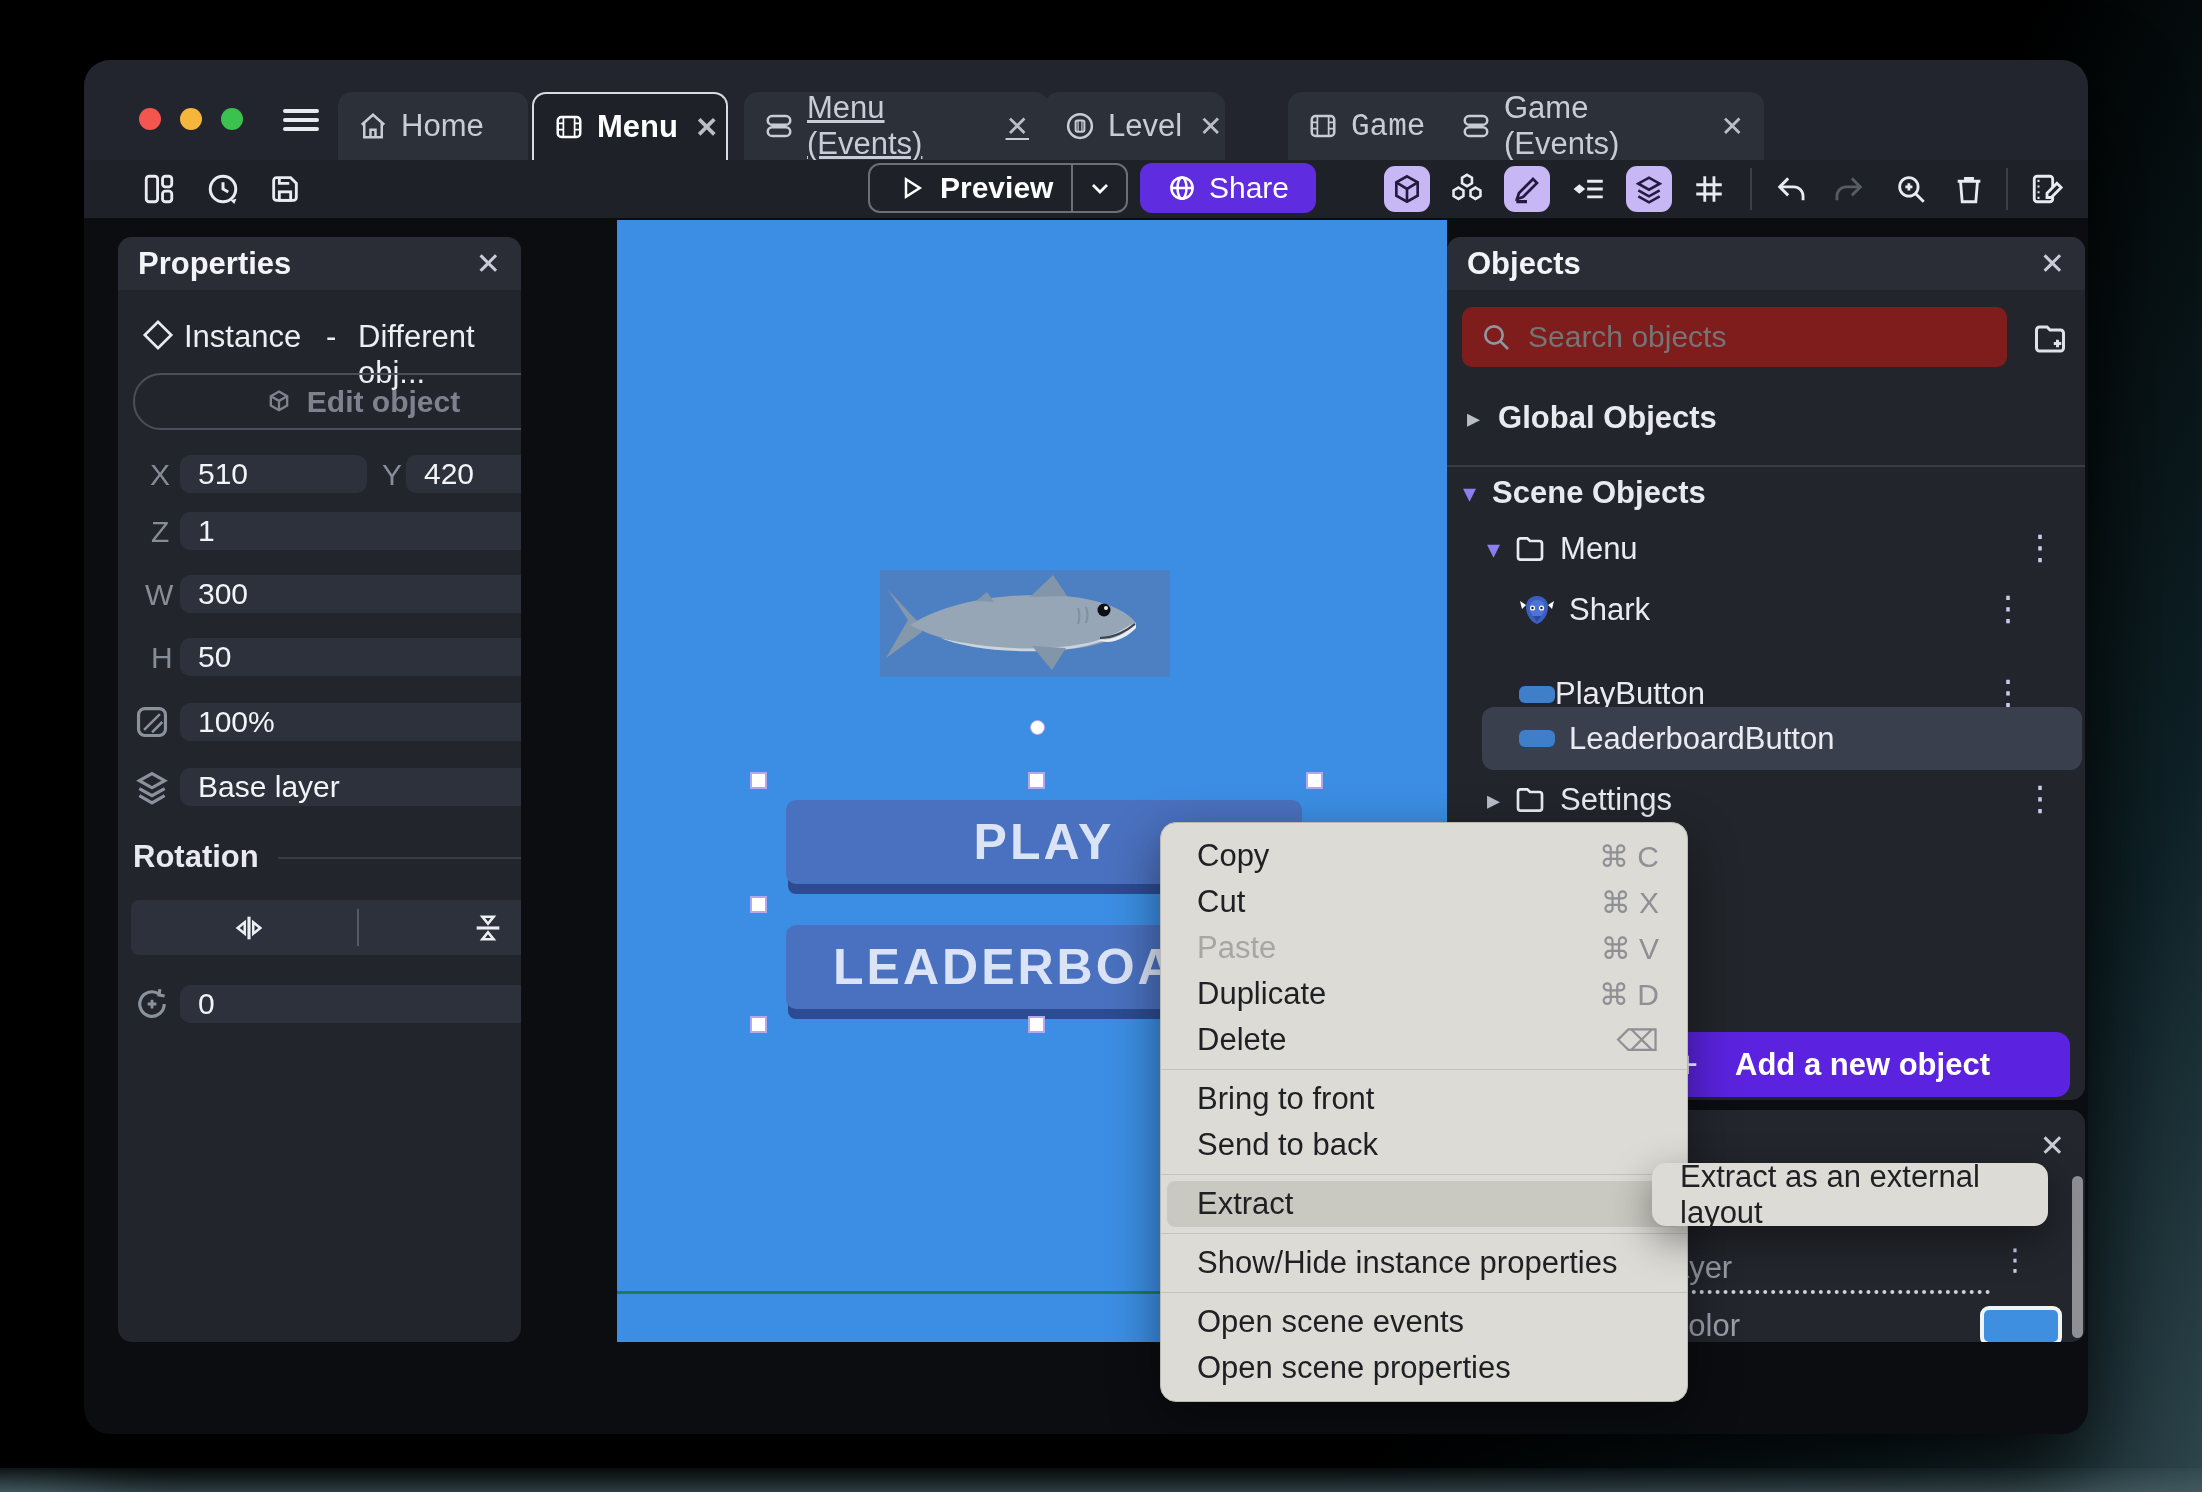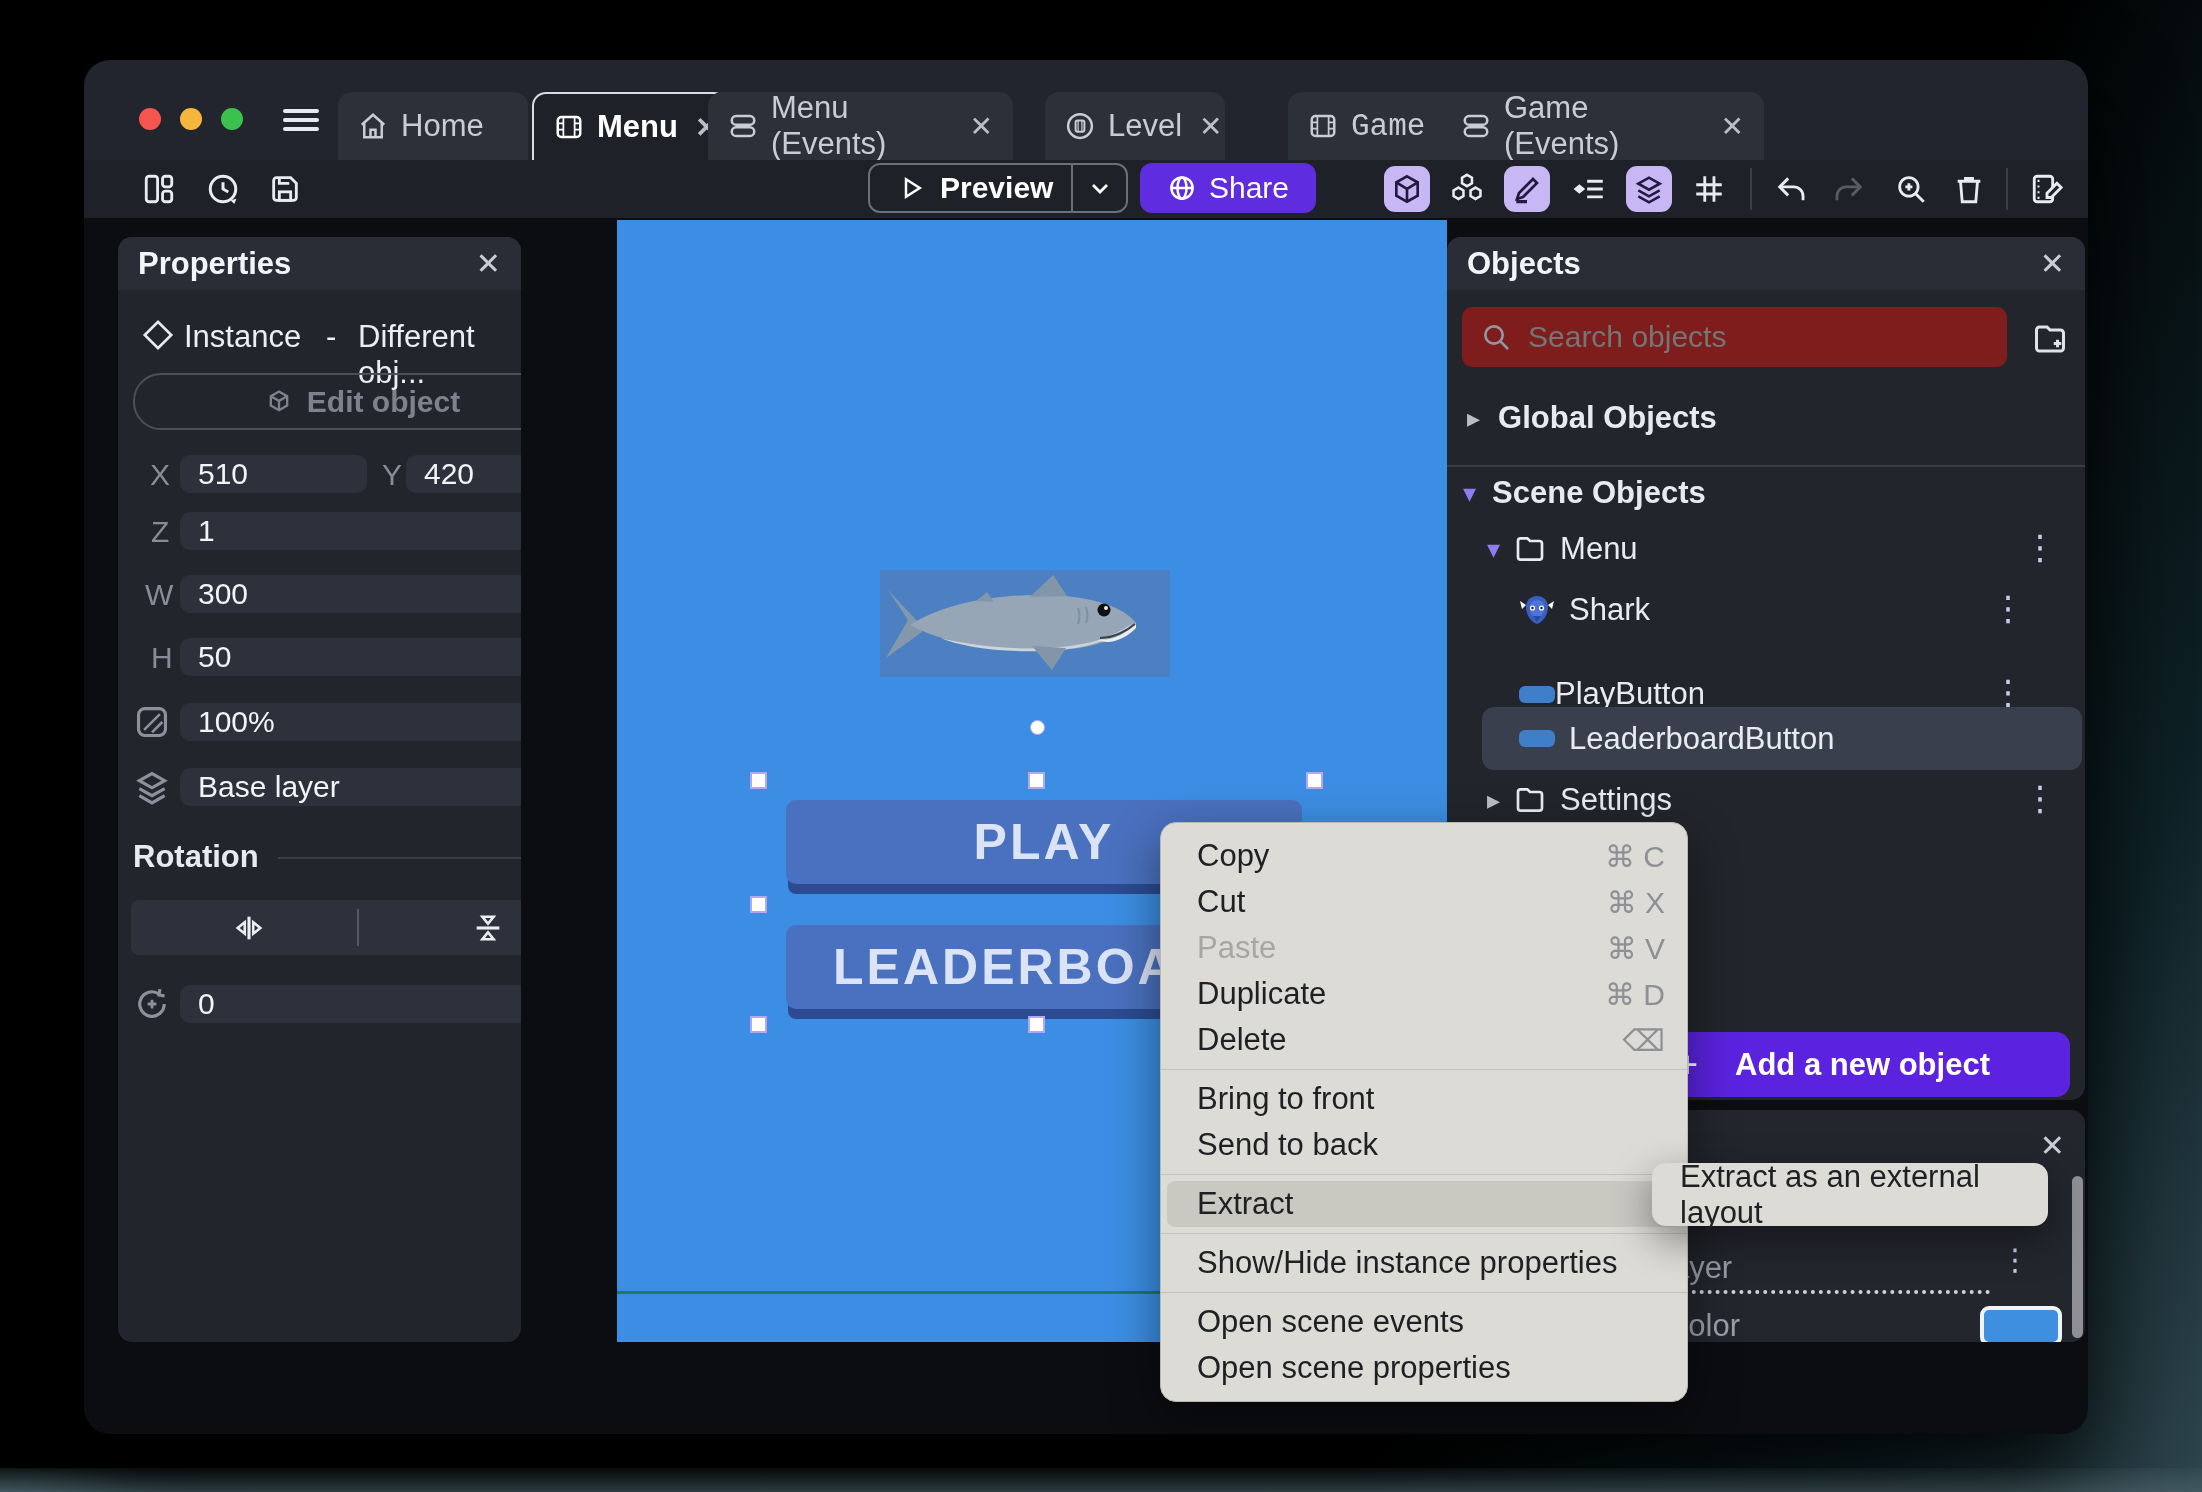--- a/index.html
+++ b/index.html
@@ -53,21 +53,21 @@
   .trow{display:flex;align-items:center;color:#e9ebf1;font-size:31px;}
   .tri{font-size:26px;color:#b9bec8;}
   .tri.purple{color:#8f7df0;}
   .kebab{color:#cfc8ee;font-size:34px;letter-spacing:0;}
   .addbtn{background:#5b23e0;border-radius:14px;color:#fff;font-size:31px;font-weight:bold;
           display:flex;align-items:center;justify-content:center;}
   
   #cmenu{left:1076px;top:762px;width:528px;background:#dcdbd6;border:1px solid #b9b8b3;border-radius:16px;
          box-shadow:0 18px 50px rgba(0,0,0,.45);padding:10px 0;box-sizing:border-box;z-index:20;}
   .cmi{height:46px;display:flex;align-items:center;justify-content:space-between;
-       padding:0 22px 0 36px;color:#1f2023;font-size:31px;}
+       padding:0 28px 0 36px;color:#1f2023;font-size:31px;}
   .cmi .sc{color:#8f9095;font-size:30px;}
   .cmi.disabled{color:#a6a7a3;}
   .cmi.hl{background:#c9c8c1;border-radius:8px;margin:0 6px;padding:0 16px 0 30px;}
   .cmdiv{height:1px;background:#c3c2bd;margin:6px 0;}
   #smenu{left:1568px;top:1103px;width:396px;background:#dcdbd6;border-radius:14px;
          box-shadow:0 14px 40px rgba(0,0,0,.4);padding:9px 10px;box-sizing:border-box;z-index:21;}
   .smi{height:45px;display:flex;align-items:center;padding-left:18px;font-size:31px;color:#1f2023;border-radius:8px;}
   .smi.sel{background:#3d86ea;color:#fff;}
   svg{display:block;}
 </style>
@@ -101,21 +101,21 @@
         <span>
             <svg width="30" height="30" viewBox="0 0 24 24" fill="none" stroke="currentColor" stroke-width="2">
               <rect x="3" y="4" width="18" height="16" rx="3"></rect>
               <path d="M7.5 4v16M16.5 4v16" stroke-width="1.4"></path>
               <path d="M3 9h4.5M3 14h4.5M16.5 9H21M16.5 14H21" stroke-width="1.4"></path>
             </svg>
           </span>
         <span>Menu</span>
         <span class="x">✕</span>
       </div>
-      <div class="a tab" style="left:624px;width:305px;">
+      <div class="a tab" style="left:660px;width:305px;text-decoration:underline;">
         <span>
             <svg width="30" height="30" viewBox="0 0 24 24" fill="none" stroke="currentColor" stroke-width="2">
               <rect x="3" y="4" width="18" height="7" rx="3.5"></rect>
               <rect x="3" y="13" width="18" height="7" rx="3.5"></rect>
             </svg>
           </span>
         <span>Menu (Events)</span>
         <span class="x">✕</span>
       </div>
       <div class="a tab" style="left:961px;width:180px;">

